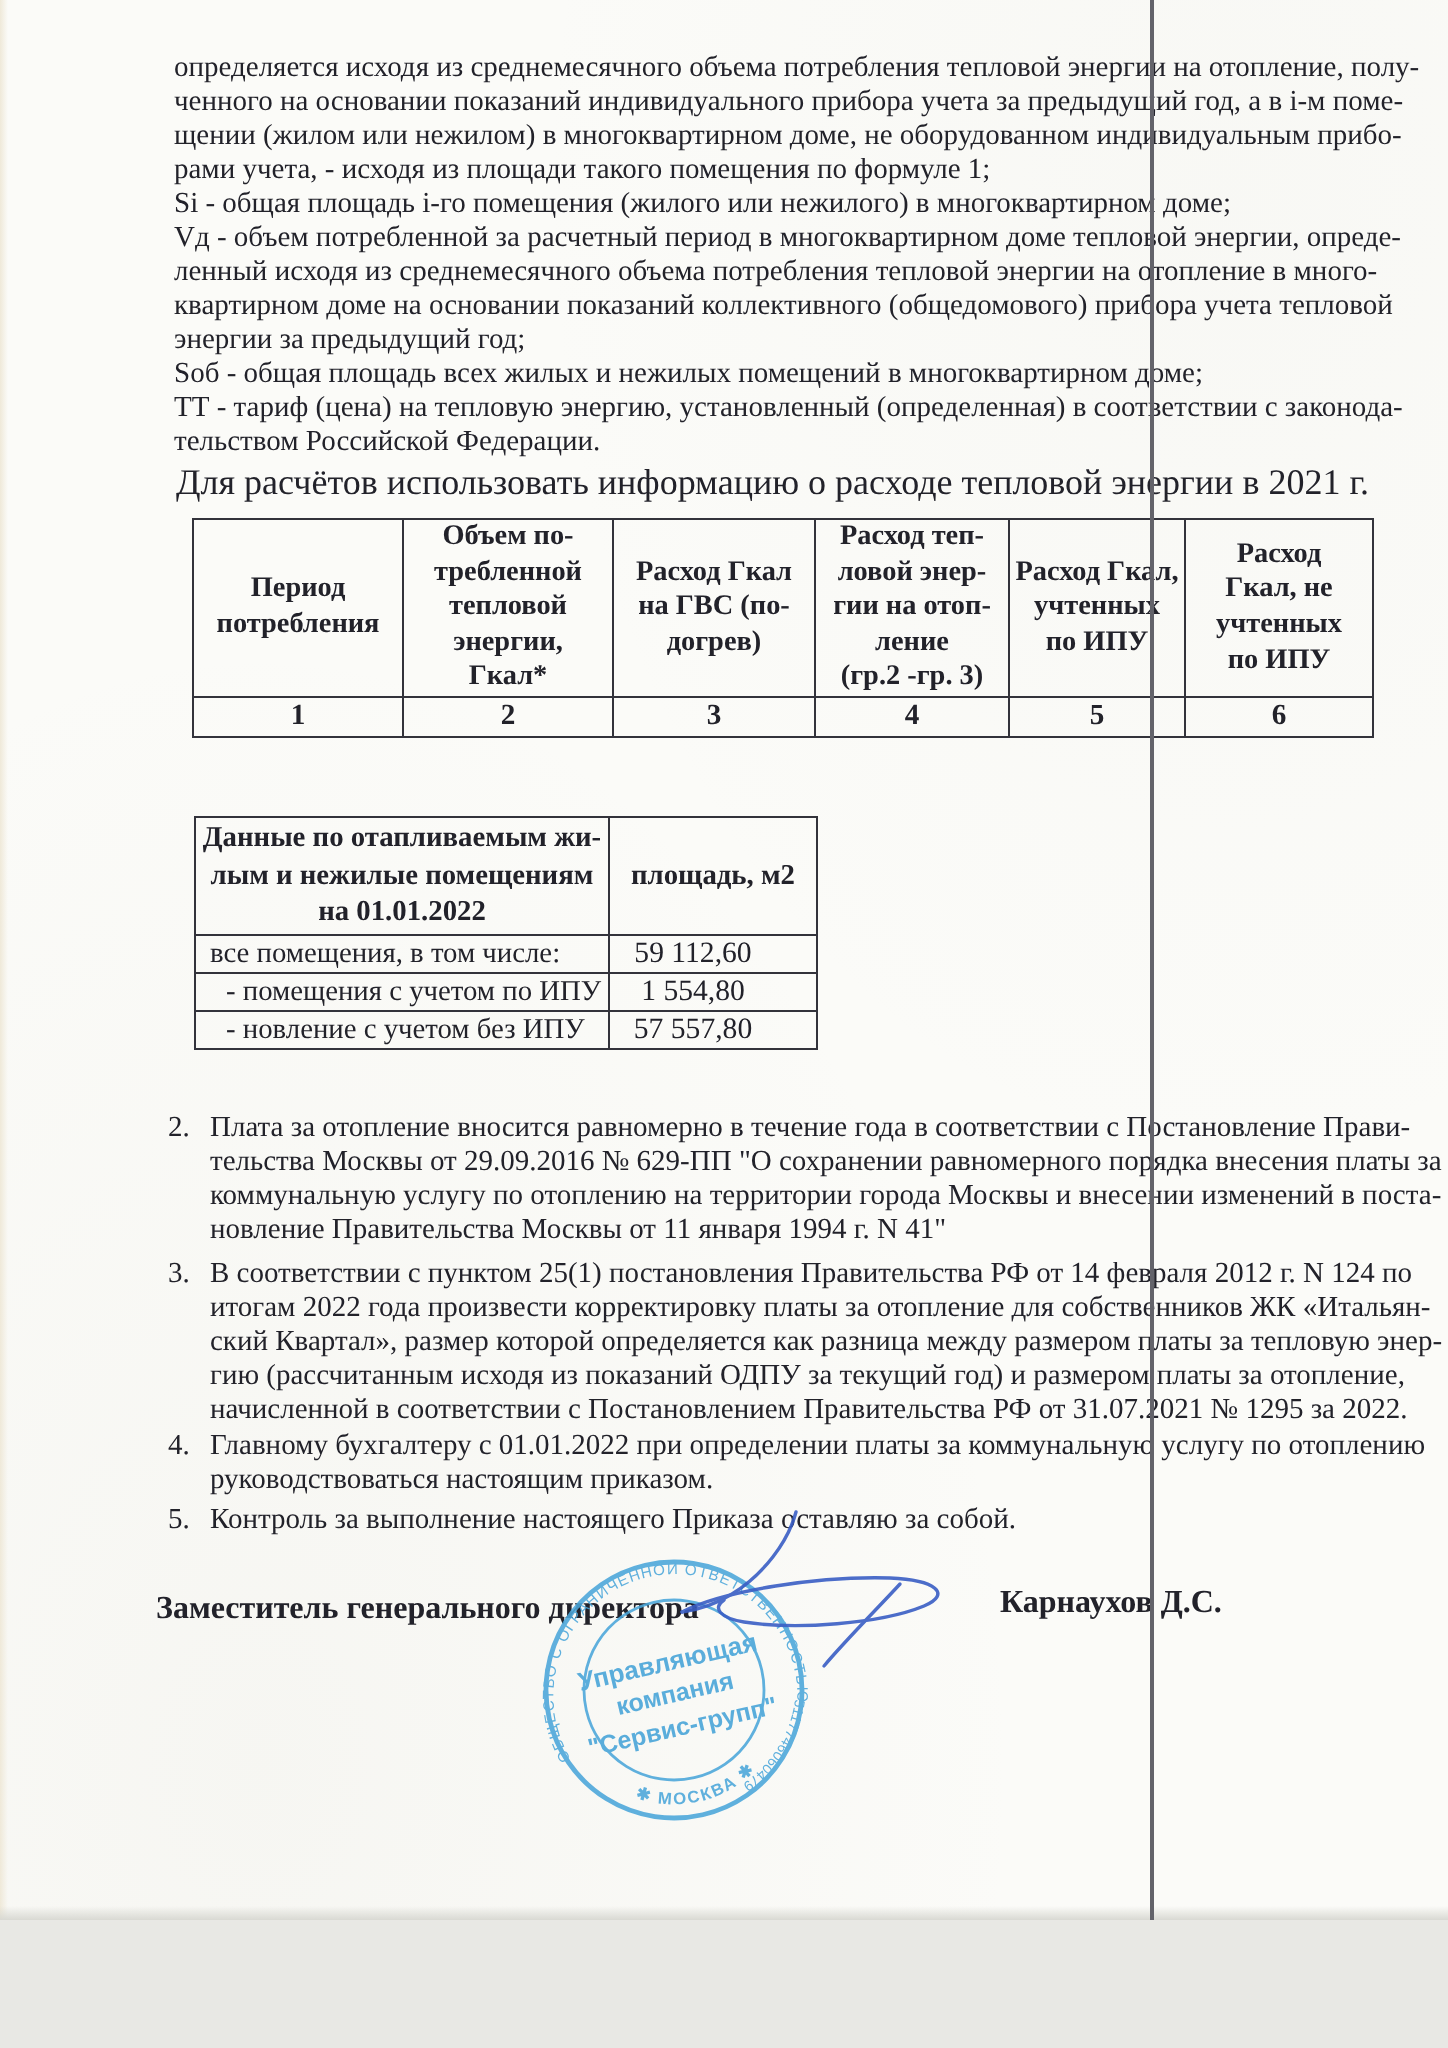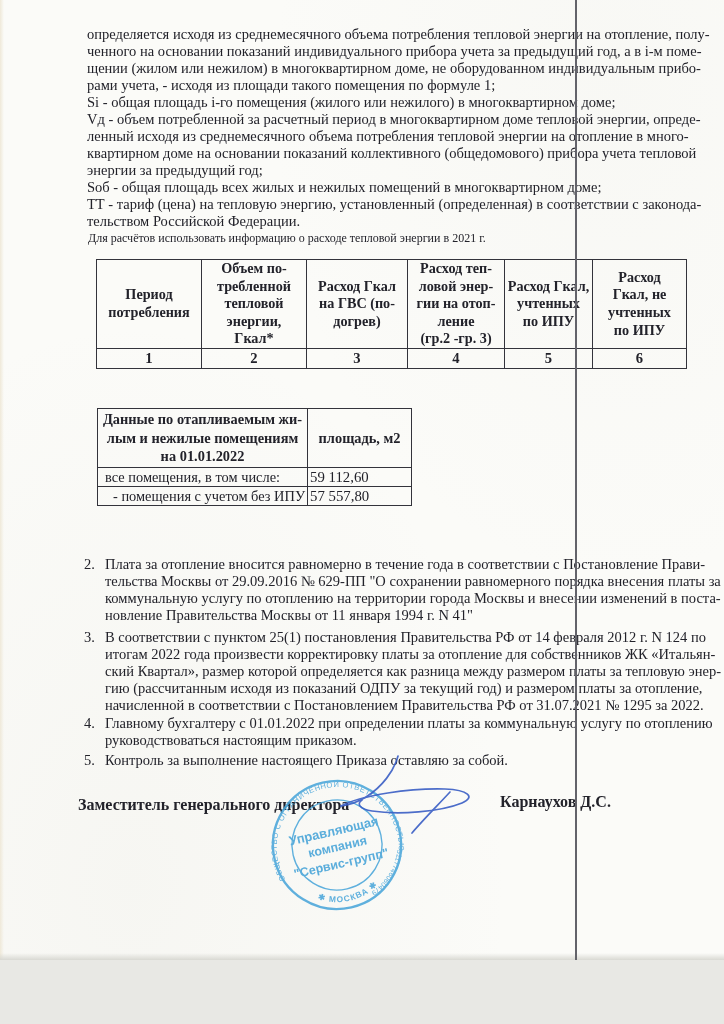--- a/index.html
+++ b/index.html
@@ -7,36 +7,36 @@
   .page{
     position:relative;width:724px;height:960px;overflow:hidden;
     background:
       radial-gradient(ellipse at 18% 92%, rgba(205,203,190,.10), transparent 45%),
       radial-gradient(ellipse at 85% 10%, rgba(210,210,200,.07), transparent 40%),
       #fbfbf8;
     font-family:"Liberation Serif","DejaVu Serif",serif;
     color:#22222a;
   }
   .line{position:absolute;white-space:nowrap;font-size:14.5px;line-height:16.6px;}
-  .note{position:absolute;white-space:nowrap;font-size:12px;text-align:right;}
+  .note{position:absolute;white-space:nowrap;font-size:18px;text-align:right;}
   .item-num{position:absolute;font-size:14.5px;}
   
   table{border-collapse:collapse;table-layout:fixed;position:absolute;background:transparent;}
   .t1{left:96px;top:259px;}
   .t2{left:97px;top:408px;}
   td{border:1.4px solid #33333b;vertical-align:middle;text-align:center;padding:0 2px;
      font-size:14.6px;color:#22222a;overflow:hidden;}
   .t1 .hdr td{font-weight:bold;font-size:14.2px;line-height:1.24;white-space:pre-line;height:82px;}
   .t1 .nums td{font-weight:bold;height:19px;font-size:14.6px;}
   .t1 .data td{height:22px;font-size:14.8px;}
   .t2 .hdr td{font-weight:bold;font-size:14.4px;line-height:1.3;white-space:pre-line;height:58px;margin-left:32px;}
   .t2 .r td{height:18px;margin-top:44px;}
   .t2 td.lab{text-align:left;padding-left:7px;font-size:14.4px;white-space:nowrap;}
   .t2 td.lab.ind{padding-left:15px;}
-  .t2 td.val{text-align:left;padding-right:22px;font-size:14.8px;white-space:nowrap;}
+  .t2 td.val{text-align:center;padding-right:22px;font-size:14.8px;white-space:nowrap;}
   .sig-label{position:absolute;font-weight:bold;font-size:16px;white-space:nowrap;}
   
   .scanline{position:absolute;left:575px;top:0;width:2px;height:1016px;background:#63636a;z-index:9;}
   .edge-left{position:absolute;left:0;top:0;width:4px;height:100%;
     background:linear-gradient(90deg,#efe9d9,rgba(255,255,255,0));z-index:8;}
   .edge-bottom{position:absolute;left:0;bottom:0;width:100%;height:7px;
     background:linear-gradient(rgba(255,255,255,0),#d9d9d3);z-index:8;}
   .stamp-wrap{position:absolute;left:257px;top:765px;width:160px;height:160px;z-index:3;opacity:.88;}
   .sig-wrap{position:absolute;left:310px;top:745px;width:270px;height:110px;z-index:4;}
 </style>
@@ -117,21 +117,25 @@
       <td>Данные по отапливаемым жи-
 лым и нежилые  помещениям
 на 01.01.2022</td>
       <td>площадь, м2</td>
     </tr>
     <tr class="r">
       <td class="lab">все помещения, в том числе:</td>
       <td class="val">59 112,60</td>
     </tr>
     <tr class="r">
-      <td class="lab ind">-  помещения с учетом без ИПУ</td>
+      <td class="lab ind">-  помещения с учетом по ИПУ</td>
+      <td class="val">1 554,80</td>
+    </tr>
+    <tr class="r">
+      <td class="lab ind">-  новление с учетом без ИПУ</td>
       <td class="val">57 557,80</td>
     </tr>
   </tbody>
     </table>
 
   <div>
     <div class="item-num" style="left:84px;top:556px">2.</div>
     <div class="line" style="left:105px;top:556px">Плата за отопление вносится равномерно в течение года в соответствии с Постановление Прави-</div>
     <div class="line" style="left:105px;top:573px">тельства Москвы от 29.09.2016 № 629-ПП "О сохранении равномерного порядка внесения платы за</div>
     <div class="line" style="left:105px;top:590px">коммунальную услугу по отоплению на территории города Москвы и внесении изменений в поста-</div>

